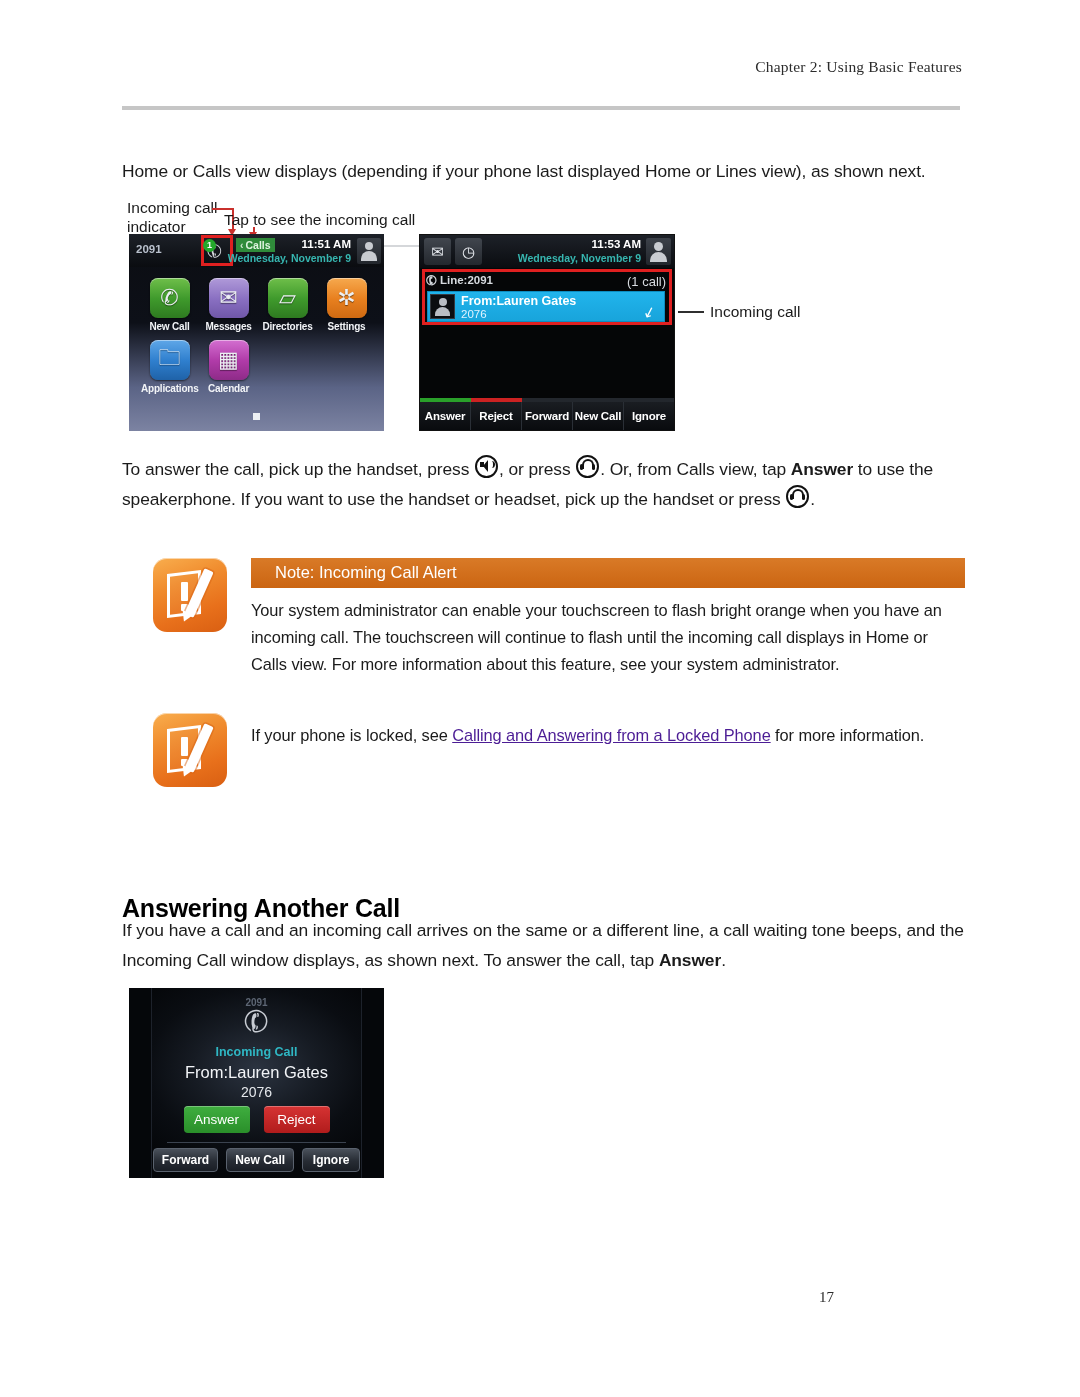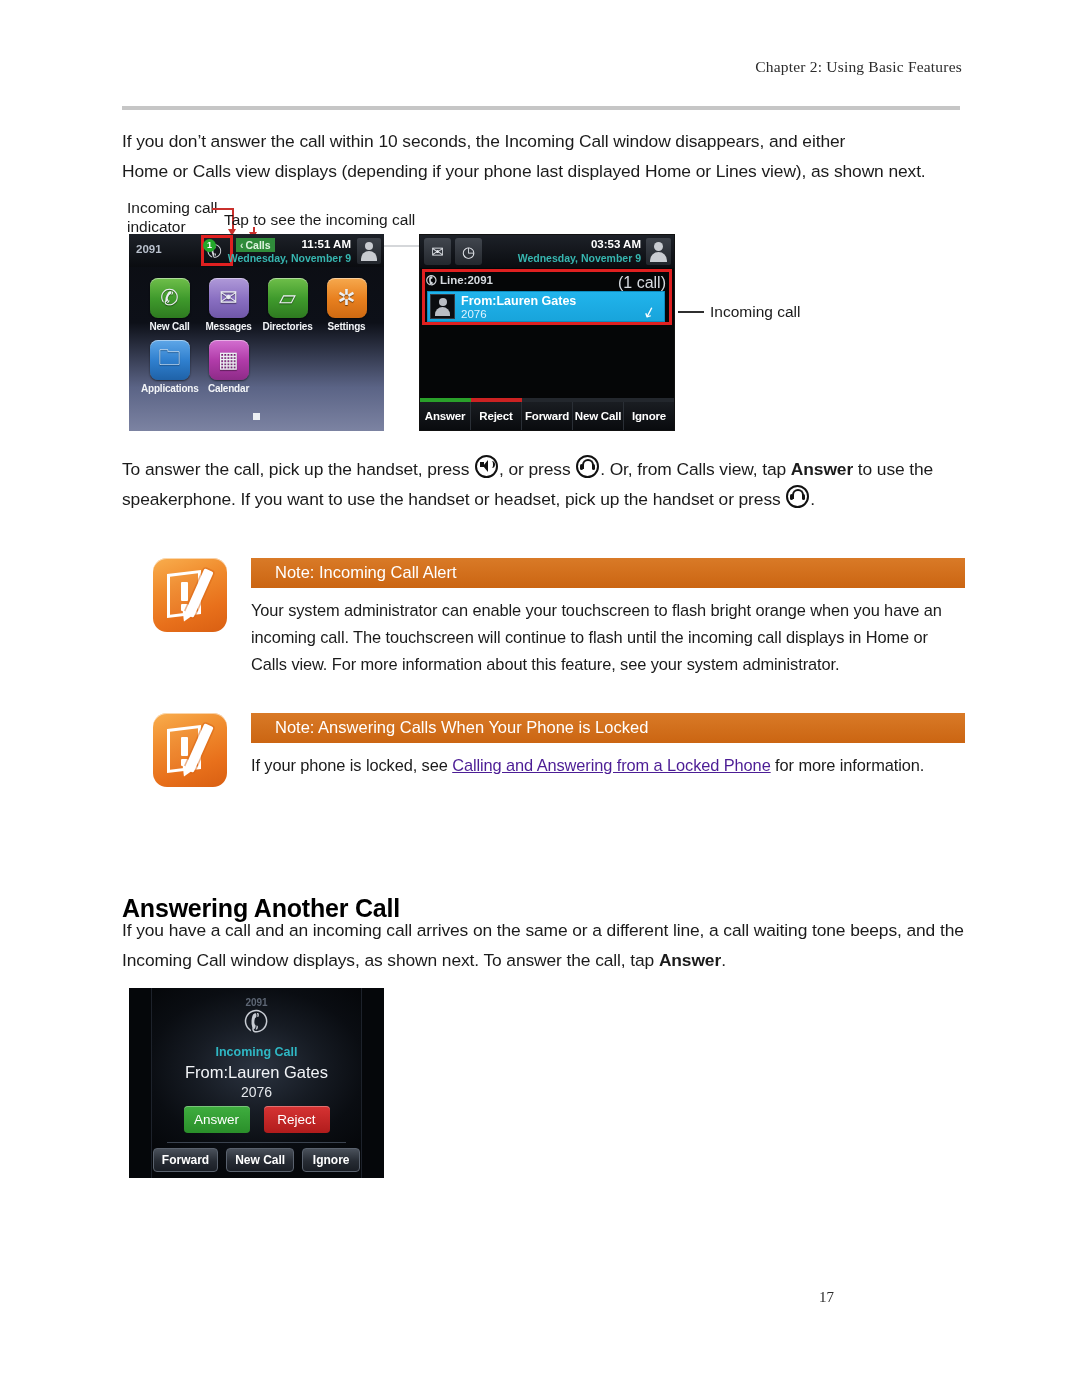--- a/index.html
+++ b/index.html
@@ -359,21 +359,21 @@
     width: 240px; height: 17px;
     color: #d7dbe0; font-size: 11.5px; font-weight: bold;
   }
   #shot-calls .line-row .hs {
     display: inline-block; transform: rotate(-28deg);
     color: #cfd3d8; font-size: 13px; margin-right: 3px;
     vertical-align: -1px;
   }
   #shot-calls .call-count-txt {
     position: absolute; right: 0; top: 1px;
-    color: #d7dbe0; font-size: 16px; font-weight: normal;
+    color: #d7dbe0; font-size: 13px; font-weight: normal;
   }
   #shot-calls .call-entry {
     position: absolute; left: 7px; top: 56px;
     width: 238px; height: 31px;
     background: linear-gradient(to bottom,#21b4ec 0%, #18a4db 100%);
     border: 1px solid #0c8cc0;
     box-sizing: border-box;
   }
   #shot-calls .entry-avatar {
     position: absolute; left: 2px; top: 2px;
@@ -532,21 +532,21 @@
     color: #2b2b2b;
   }
 </style>
 </head>
 <body>
 
 <div class="page-header">Chapter 2: Using Basic Features</div>
 <div class="header-rule"></div>
 
 <p class="body-text para1">
-  <span>If you don’t answer the call within 10 seconds, the Incoming Call window disappears, and either</span><br>
+  <br>
   <span>Home or Calls view displays (depending if your phone last displayed Home or Lines view), as shown next.</span>
 </p>
 
 <div class="callout" id="co-indicator">Incoming call
 indicator</div>
 <div class="arrow-h" style="left:212px; top:208px; width:22px;"></div>
 <div class="arrow-v" style="left:232px; top:208px; height:24px;"></div>
 <div class="arrow-head-down" style="left:228px; top:229px;"></div>
 
 <div class="callout" id="co-tap">Tap to see the incoming call</div>
@@ -609,21 +609,21 @@
   </div>
   <div class="page-dot"></div>
 </div>
 
 <div class="connector" style="left:384px; top:245px; width:36px; height:2px;"></div>
 
 <div class="shot" id="shot-calls">
   <div class="status-bar"></div>
   <div class="sb-icon i1">✉</div>
   <div class="sb-icon i2">◷</div>
-  <div class="clock">03:53 AM</div>
+  <div class="clock">11:53 AM</div>
   <div class="date">Wednesday, November 9</div>
   <div class="avatar-badge"></div>
 
   <div class="redbox"></div>
 
   <div class="line-row">
     <span class="hs">✆</span><span>Line:2091</span>
     <span class="call-count-txt">(1 call)</span>
   </div>
 
@@ -672,21 +672,20 @@
 
 <div class="note note-2">
   <div class="note-icon">
     <span class="sheet"></span>
     <span class="bang-bar"></span>
     <span class="bang-dot"></span>
     <span class="pencil"></span>
     <span class="pencil-tip"></span>
   </div>
   <div class="note-body">
-    <div class="note-title">Note: Answering Calls When Your Phone is Locked</div>
     <p class="note-text"><span>If your phone is locked, see </span><a class="xref-link" href="#">Calling and Answering from a Locked Phone</a><span> for more information.</span></p>
   </div>
 </div>
 
 <h2 class="section-heading">Answering Another Call</h2>
 
 <p class="body-text para3">
   <span>If you have a call and an incoming call arrives on the same or a different line, a call waiting tone beeps, and the Incoming Call window displays, as shown next. To answer the call, tap </span><b class="strong">Answer</b><span>.</span>
 </p>
 

